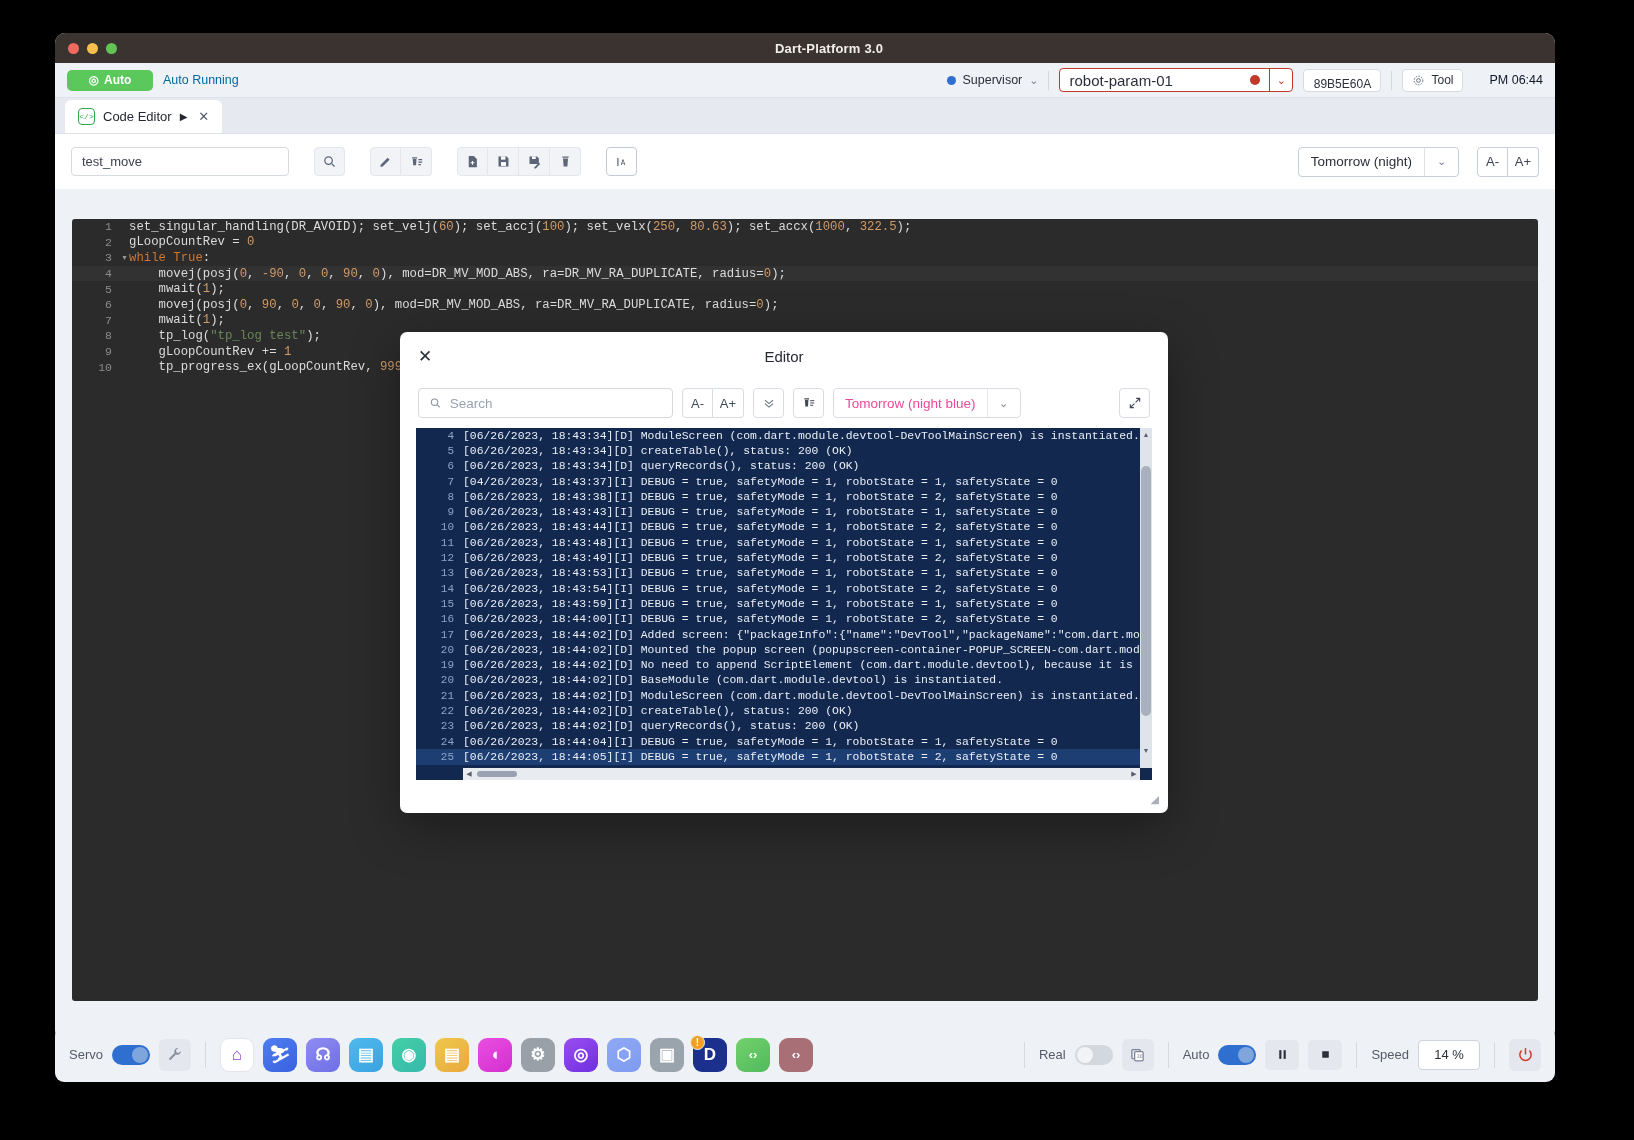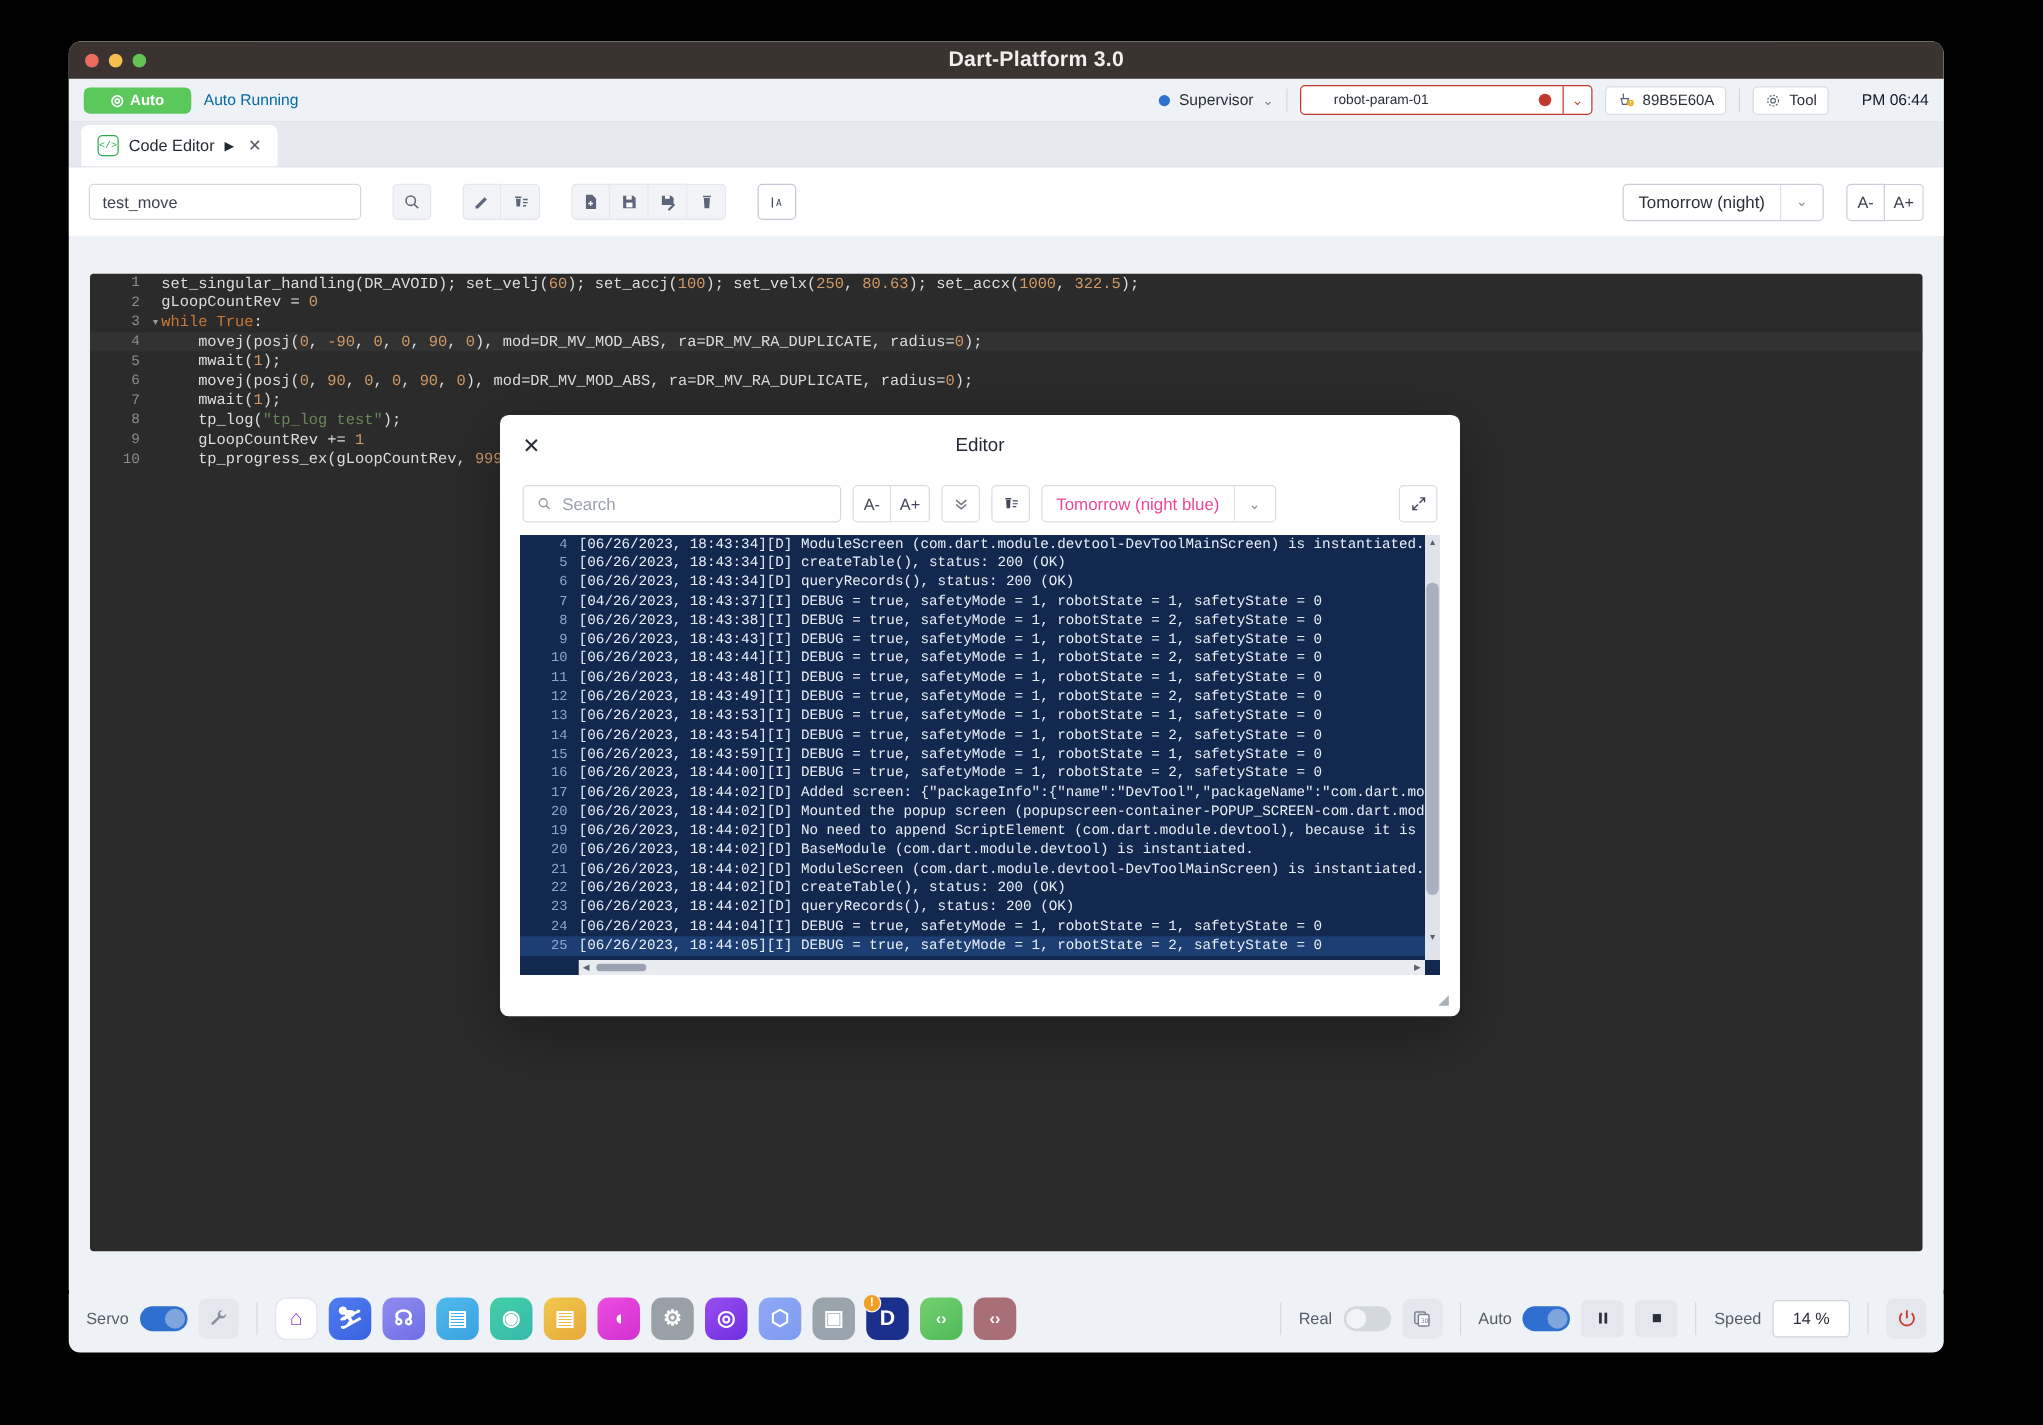--- a/index.html
+++ b/index.html
@@ -27,21 +27,21 @@
     display: flex; align-items: center;
     position: relative;
   }
   .traffic { display: flex; gap: 8px; margin-left: 13px; }
   .dot { width: 11px; height: 11px; border-radius: 50%; }
   .dot.red { background: #ed6a5e; }
   .dot.yellow { background: #f4bf4f; }
   .dot.green { background: #61c454; }
   #window-title {
     position: absolute; left: 0; right: 0; text-align: center;
-    font-size: 17px; font-weight: bold; color: #f2efed;
+    font-size: 13px; font-weight: bold; color: #f2efed;
     letter-spacing: .2px; pointer-events: none; margin-left: 48px;
   }
 
   
   #statusbar {
     height: 35px; background: #eef1f5;
     border-bottom: 1px solid #dfe3e9;
     display: flex; align-items: center; padding: 0 12px;
     gap: 10px;
   }
@@ -58,31 +58,31 @@
   .bluedot { width: 9px; height: 9px; border-radius: 50%; background:#2f6fd0; }
   #supervisor-label { font-size: 12.5px; color: #2a2f3a; }
   .chev { color:#7a8292; font-size: 11px; }
   .sep { width:1px; height:19px; background:#d4d9e1; }
 
   #param-box {
     display:flex; align-items:center;
     border:1.4px solid #c0392b; border-radius:4px;
     height:24px; background:#fff;
   }
-  #param-name { font-size:11px; color:#2a2f3a; padding: 0 26px; min-width:190px; }
+  #param-name { font-size:15px; color:#2a2f3a; padding: 0 9px; min-width:190px; }
   #param-reddot { width:10px; height:10px; border-radius:50%; background:#c0392b; margin-right:9px; }
   #param-drop { width:23px; height:100%; border-left:1.4px solid #c0392b;
                 display:flex; align-items:center; justify-content:center; color:#c0392b; font-size:11px;}
 
   .chipbtn {
     height:23px; display:flex; align-items:center; gap:6px;
     padding:0 9px; background:#fff; border:1px solid #d7dbe2;
     border-radius:4px; font-size:12px; color:#2a2f3a;
   }
-  #serial-chip { min-width: 78px; justify-content:space-between; }
+  #serial-chip { min-width: 78px; justify-content:space-between;flex-direction:column; }
   #clock { font-size:12.5px; color:#0f172a; margin-left:16px;text-align:right; }
 
   
   #tabstrip {
     height: 36px; background:#e6eaf0; display:flex; align-items:flex-end;
     border-bottom:1px solid #dfe3e9;
   }
   #tab-code-editor {
     display:flex; align-items:center; gap:8px;
     background:#fff; height:33px; padding:0 13px;

